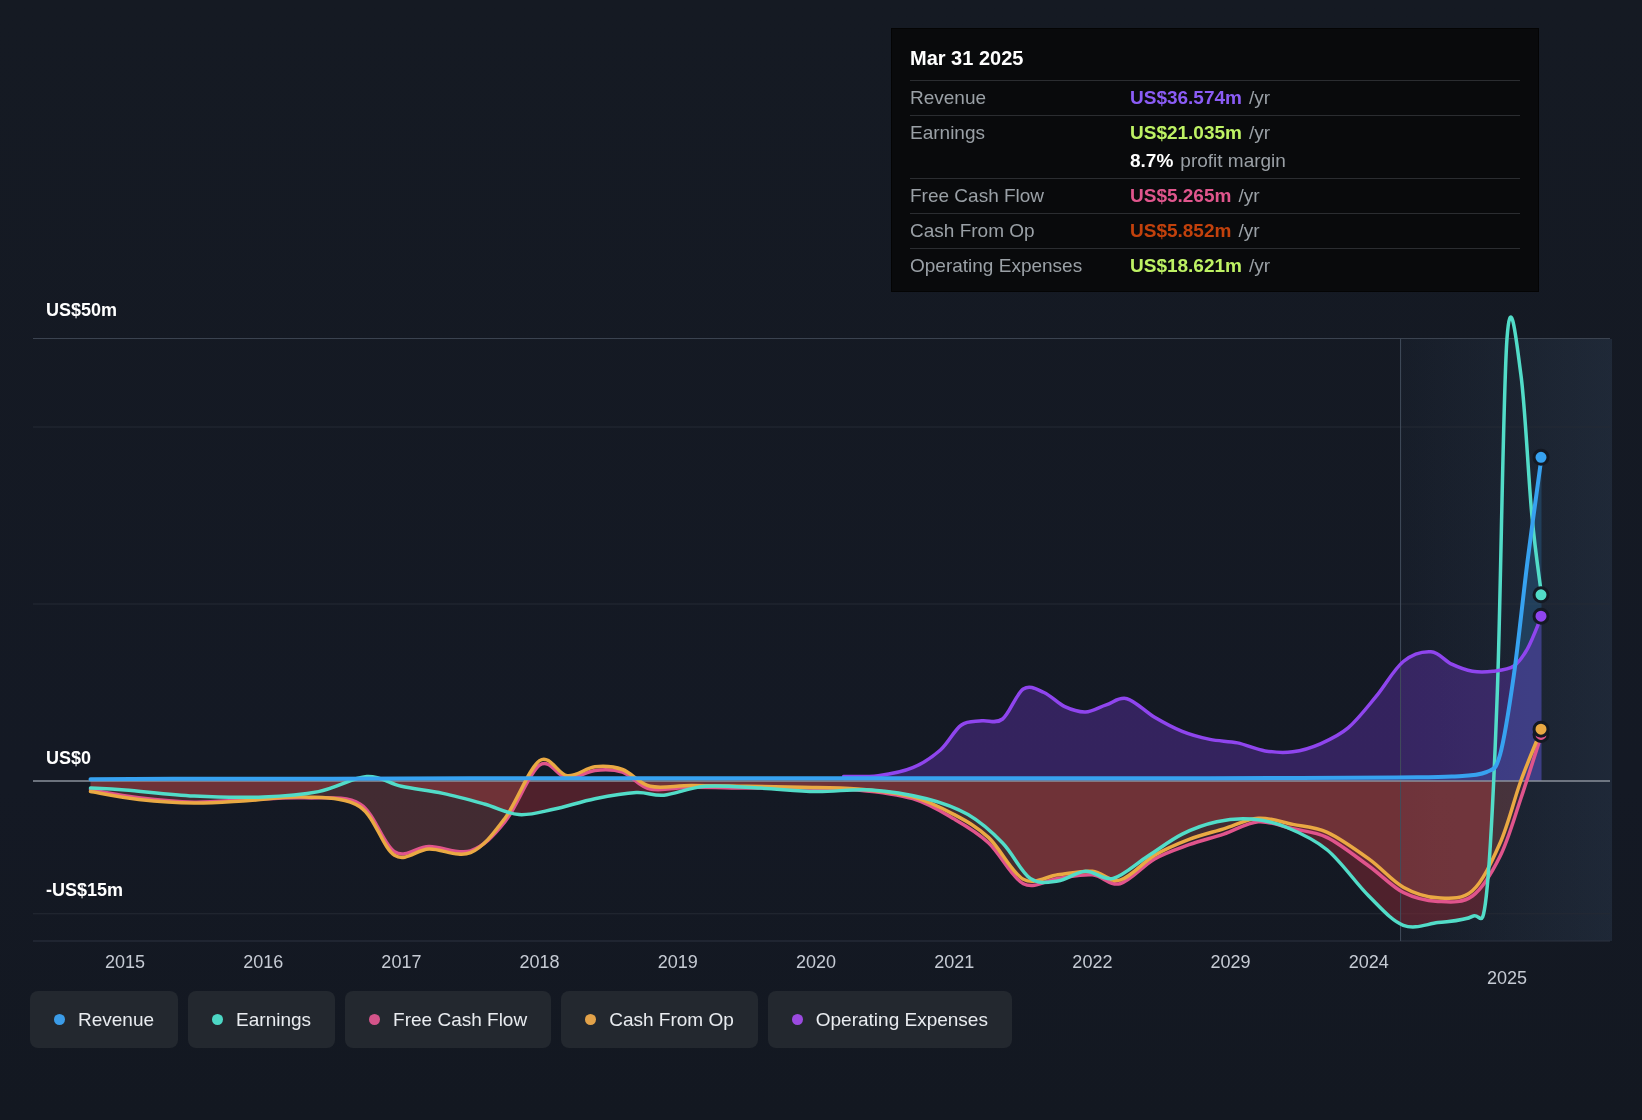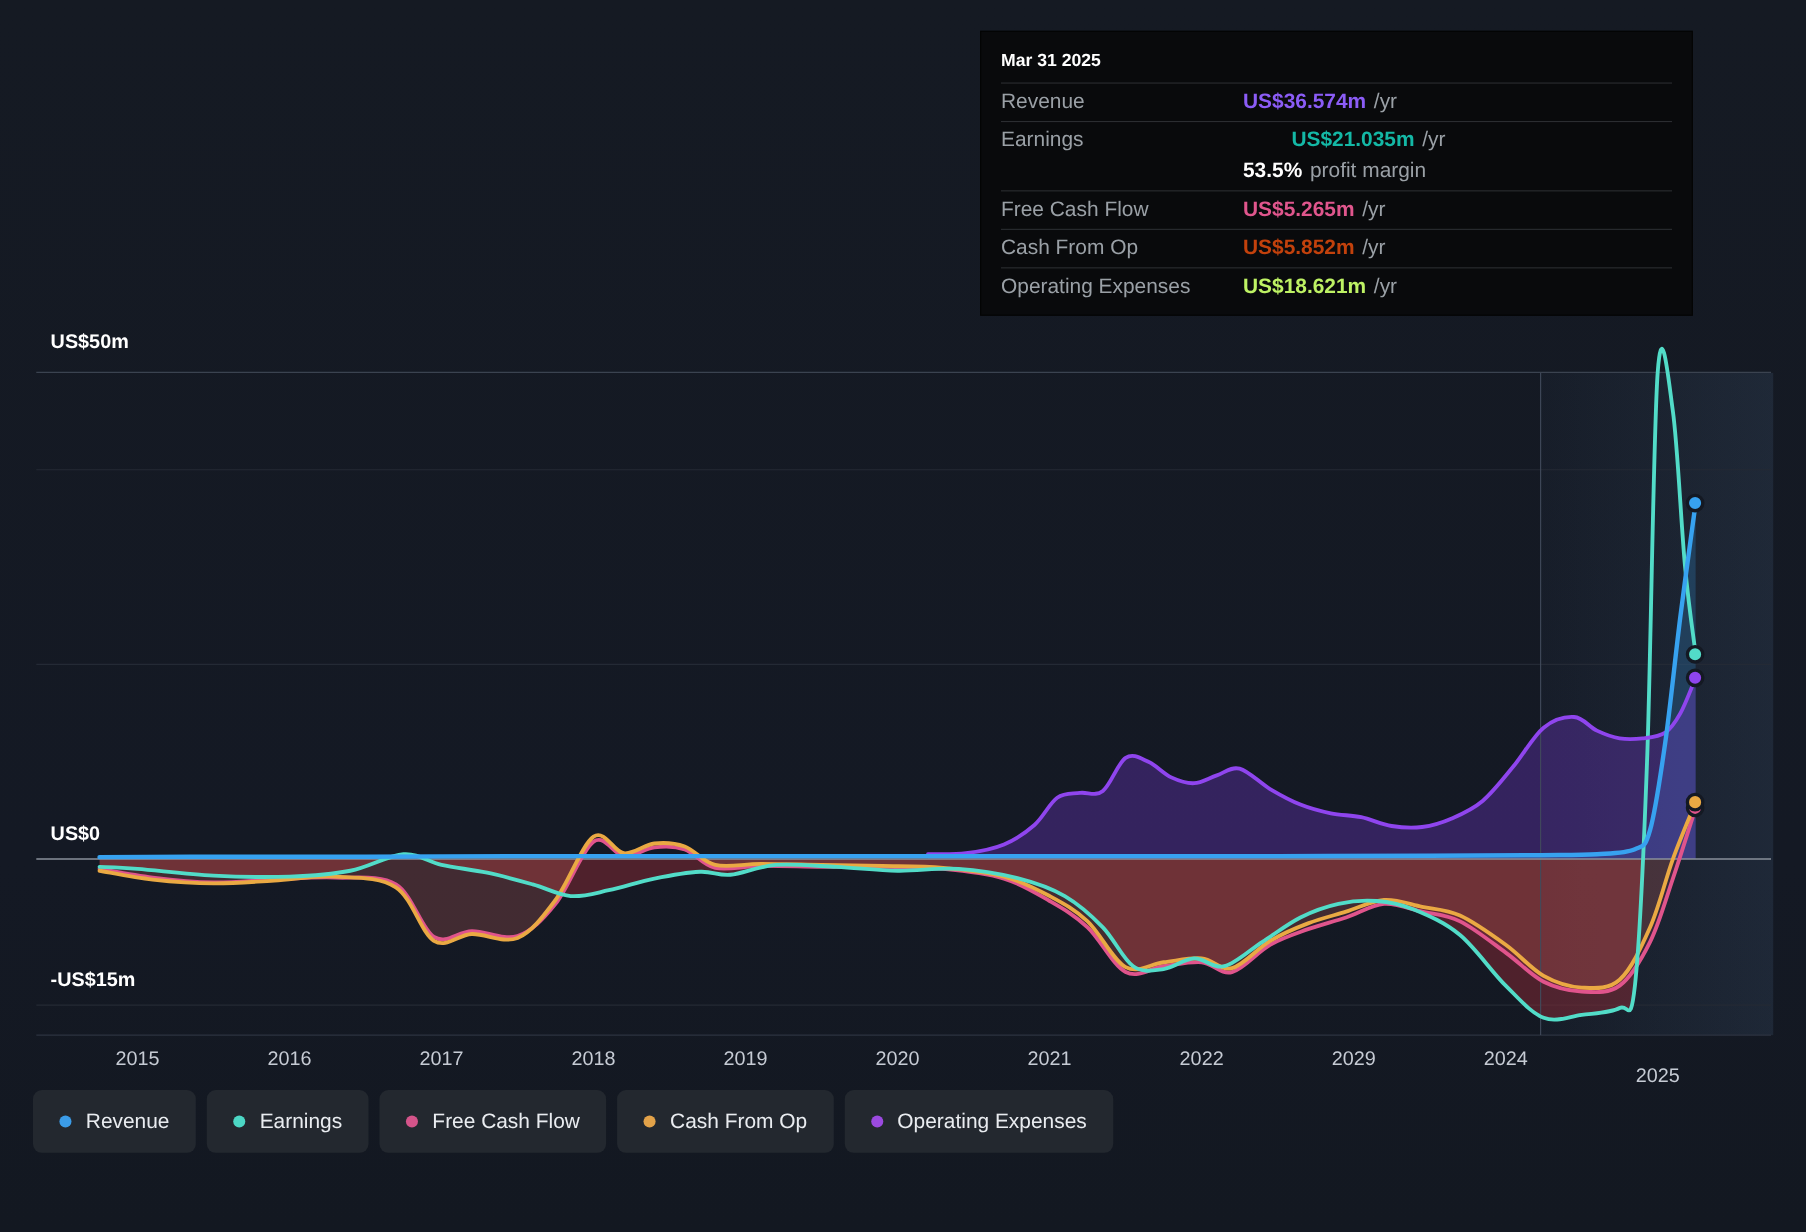--- a/index.html
+++ b/index.html
@@ -15,21 +15,21 @@
   
   .ylab{position:absolute;left:46px;color:#ffffff;font-weight:700;font-size:18px;}
   .ylab.y50{top:300px;}
   .ylab.y0{top:748px;}
   .ylab.ym15{top:880px;}
   
   .xtick{position:absolute;top:952px;transform:translateX(-50%);color:#c6cbd4;font-size:18px;}
   
   .tooltip{position:absolute;left:891px;top:28px;width:648px;box-sizing:border-box;
     background:#090a0c;border:1px solid #040404;padding:10px 18px 8px 18px;color:#ffffff;}
-  .tt-title{font-size:16px;font-weight:700;padding:8px 0 10px 0;}
+  .tt-title{font-size:20px;font-weight:700;padding:8px 0 10px 0;}
   .tt-row{display:flex;align-items:baseline;border-top:1px solid #2b2d31;padding:6px 0;font-size:19px;min-height:22px;}
   .tt-row.no-top{border-top:none;padding-top:0;}
   .tt-label{width:220px;color:#9aa0a6;flex:none;}
   .tt-value{font-weight:700;}
   .tt-suffix{color:#9aa0a6;font-weight:400;margin-left:7px;}
   
   .legend{position:absolute;left:30px;top:991px;display:flex;gap:10px;}
   .pill{display:flex;align-items:center;gap:13px;background:#23282f;border-radius:8px;
     padding:0 24px;height:57px;font-size:19px;color:#e9ecf0;cursor:pointer;}
   .dot{width:11px;height:11px;border-radius:50%;flex:none;}
@@ -96,27 +96,27 @@
     <div class="tt-title">Mar 31 2025</div>
 
     <div class="tt-row">
       <span class="tt-label">Revenue</span>
       <span class="tt-value" style="color: #8b5cf6;">US$36.574m</span>
       <span class="tt-suffix">/yr</span>
     </div>
 
     <div class="tt-row">
       <span class="tt-label">Earnings</span>
-      <span class="tt-value" style="color: #14b8a6; margin-left: 44px;">US$21.035m</span>
+      <span class="tt-value" style="color: #bef264;">US$21.035m</span>
       <span class="tt-suffix">/yr</span>
     </div>
 
     <div class="tt-row no-top">
       <span class="tt-label"></span>
-      <span class="tt-value" style="color: rgb(255, 255, 255);">53.5%</span>
+      <span class="tt-value" style="color: rgb(255, 255, 255);">8.7%</span>
       <span class="tt-suffix">profit margin</span>
     </div>
 
     <div class="tt-row">
       <span class="tt-label">Free Cash Flow</span>
       <span class="tt-value" style="color: rgb(224, 86, 141);">US$5.265m</span>
       <span class="tt-suffix">/yr</span>
     </div>
 
     <div class="tt-row">

